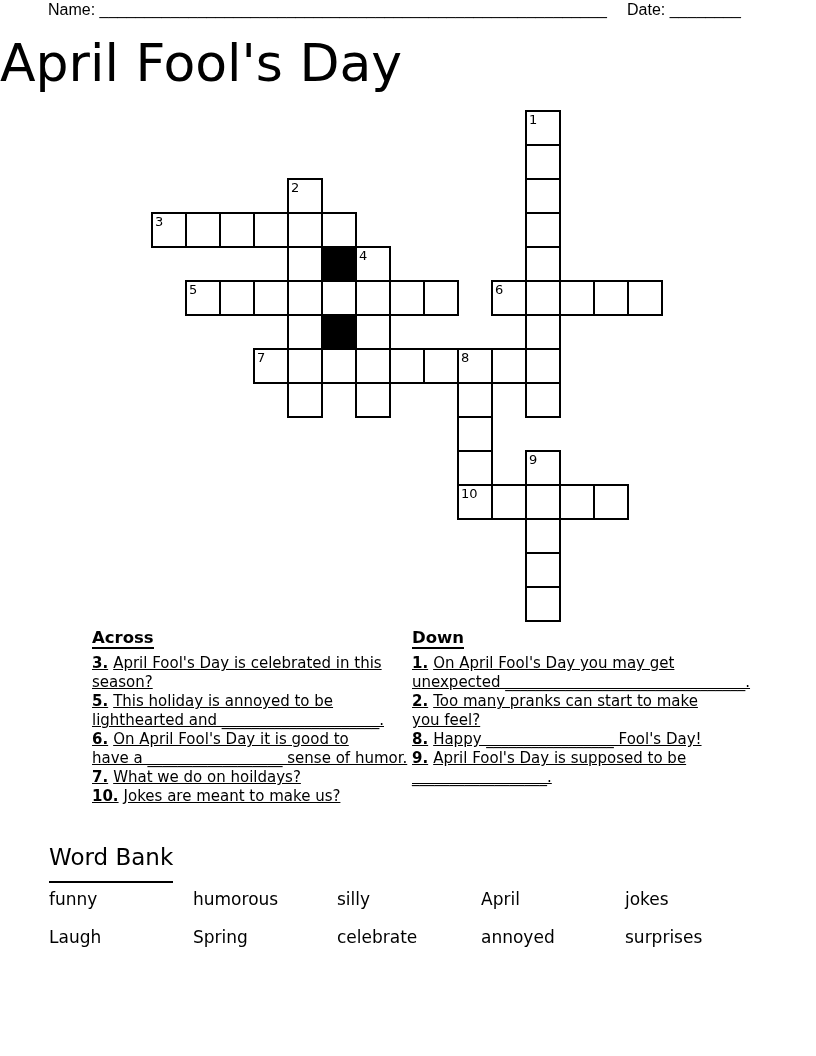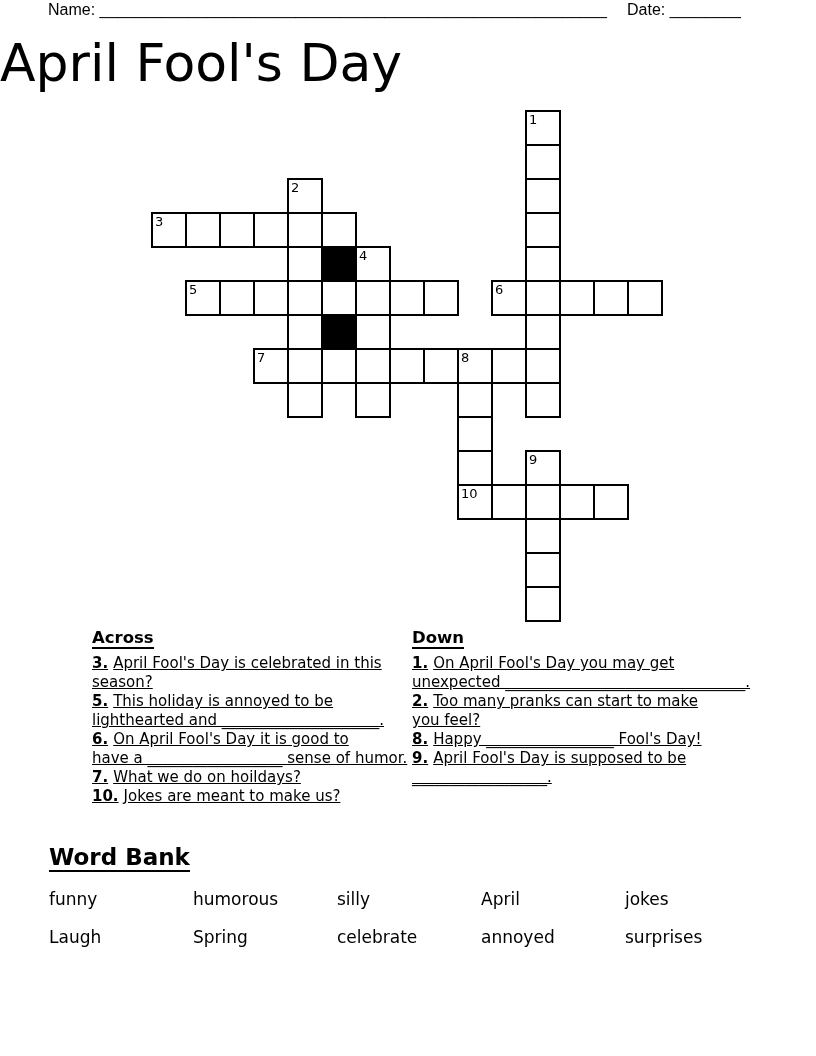--- a/index.html
+++ b/index.html
@@ -21,22 +21,22 @@
   #across-section{left:49px;width:362px;margin-left:43px;}
   #down-section{left:412px;width:394px;}
   .section-heading{display:inline-block;font-size:16.5px;font-weight:bold;
                    line-height:17px;border-bottom:2px solid #000;
                    padding-bottom:1px;margin:0 0 5px 0;}
   .clue{font-size:15px;line-height:19px;margin:0;text-decoration:underline;}
   .clue-num{font-weight:bold;margin-right:5px;}
   .clue-text{white-space:pre-line;}
   
   #wordbank-heading{position:absolute;left:49px;top:845px;font-size:23px;
-                    font-weight:bold;line-height:24px;border-bottom:2px solid #000;
-                    padding-bottom:1px;}
+                    font-weight:normal;line-height:24px;border-bottom:2px solid #000;
+                    padding-bottom:12px;}
   #word-list{position:absolute;left:49px;top:884px;display:grid;
              grid-template-columns:repeat(5,144px);grid-auto-rows:38px;
              font-size:17px;line-height:30px;}
 </style>
 </head>
 <body>
 
 <div class="sheet">
 
   <div class="meta" id="name-field"><span>Name:</span><span> _________________________________________________________</span></div>

